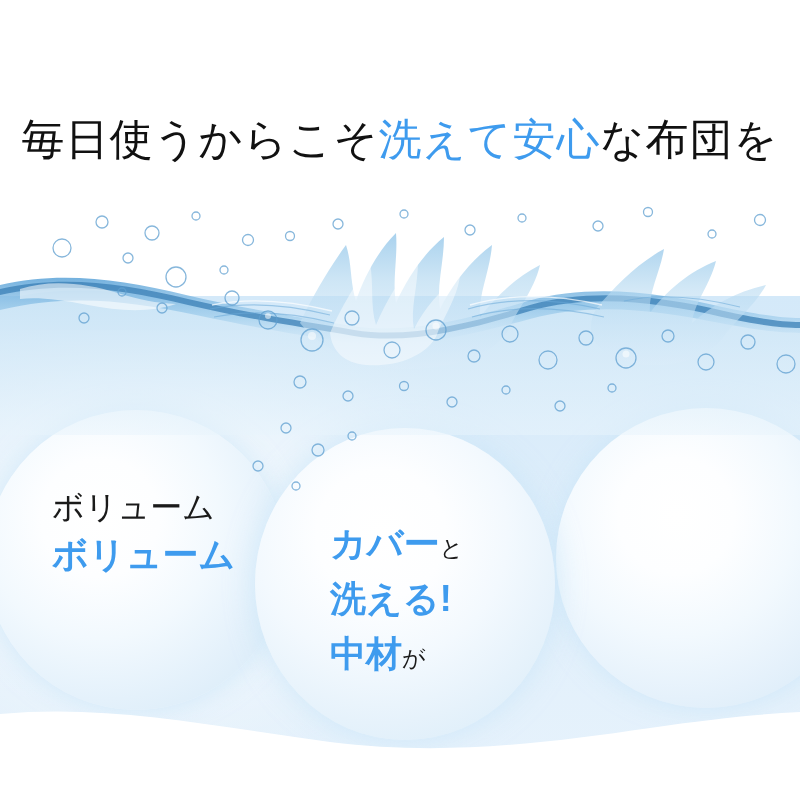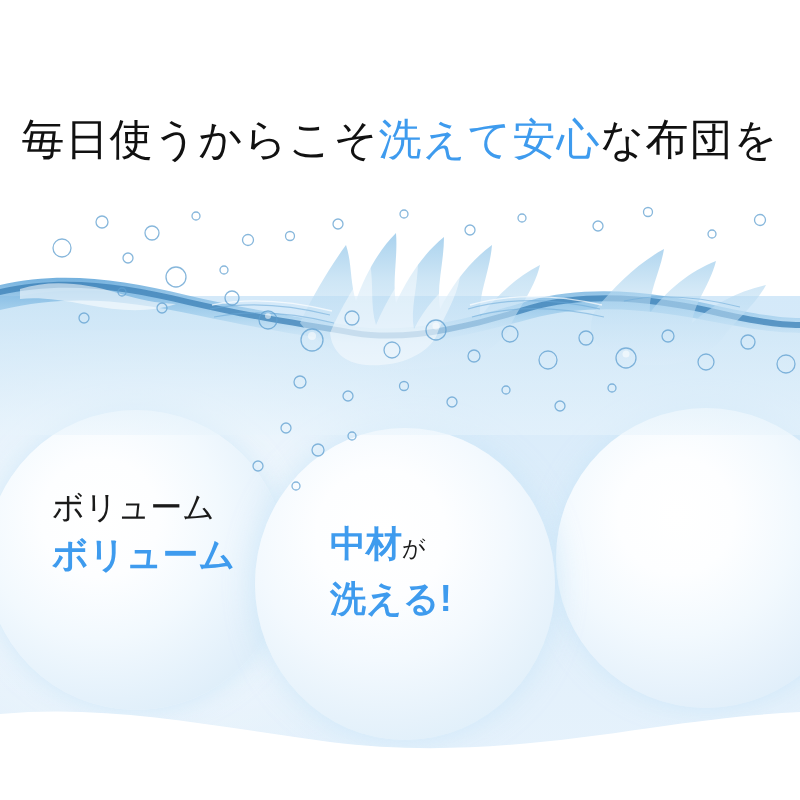--- a/index.html
+++ b/index.html
@@ -235,25 +235,28 @@
     <span>毎日使うからこそ</span><span class="hl-blue">洗えて安心</span><span>な布団を</span>
   </div>
 
   <div class="cap cap-left">
     <span class="l1">ボリューム</span>
     <span class="l2">ボリューム</span>
   </div>
 
   <div class="cap cap-mid">
     <span class="m-row">
-      <span class="m-blue">中材</span><span class="m-black">が</span>
+      <span class="m-blue">カバー</span><span class="m-black">と</span>
     </span>
     <span class="m-row">
       <span class="m-blue">洗える!</span>
     </span>
+    <span class="m-row">
+      <span class="m-blue">中材</span><span class="m-black">が</span>
+    </span>
   </div>
 
   <div class="cap cap-right">
   </div>
 
   <svg class="wave-bottom" viewBox="0 0 800 130" preserveAspectRatio="none">
     <path d="M0,44 C110,34 210,56 330,72 C440,86 540,74 650,58
              C710,49 760,44 800,42 L800,130 L0,130 Z" fill="#ffffff"></path>
   </svg>
 

